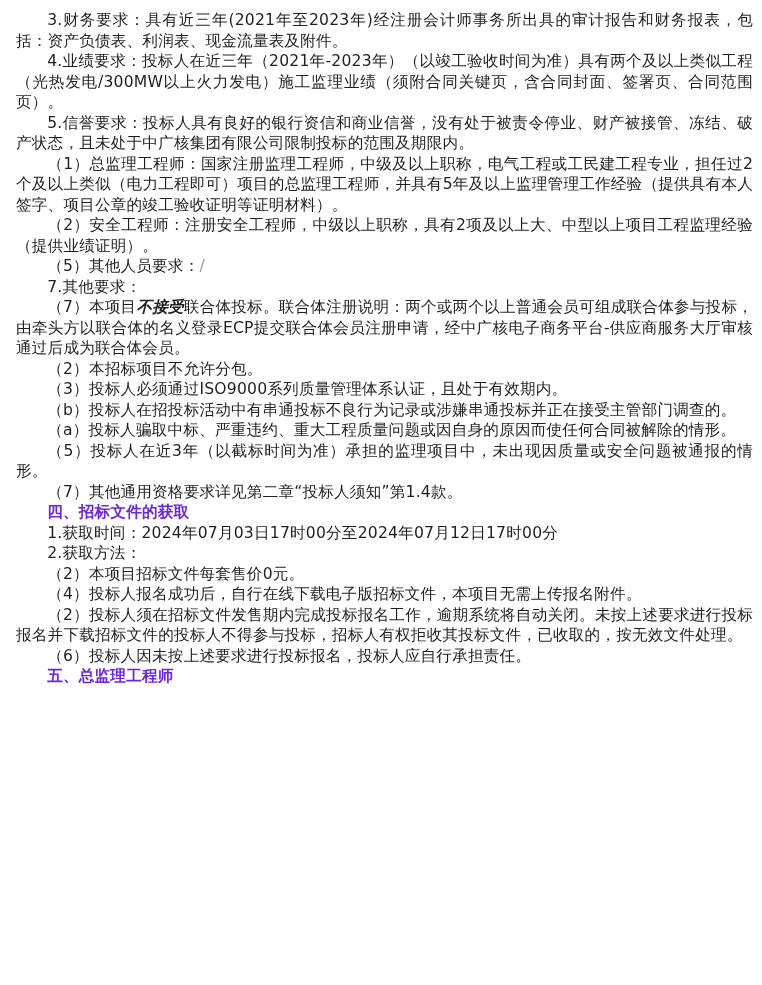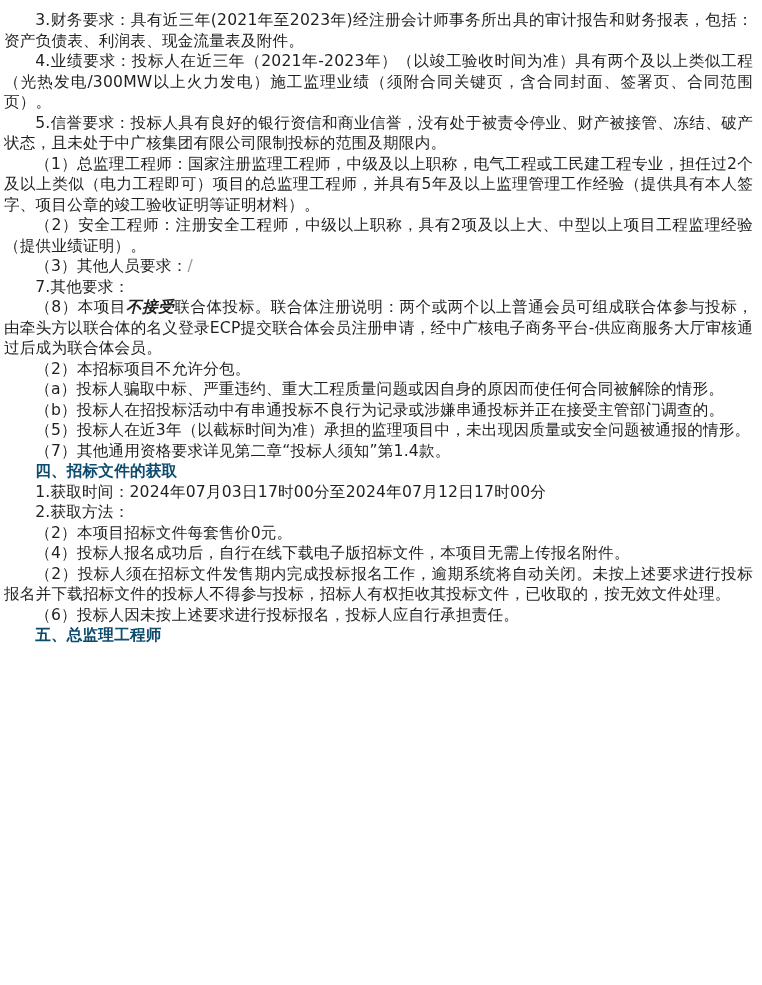--- a/index.html
+++ b/index.html
@@ -7,35 +7,35 @@
     padding: 0;
     width: 762px;
     height: 985px;
     overflow: hidden;
     background: #ffffff;
   }
   .page {
     box-sizing: border-box;
     width: 762px;
     height: 985px;
-    padding: 10px 9px 0 4px;
+    padding: 10px 9px 0 16px;
     font-family: "DejaVu Sans", "Liberation Sans", sans-serif;
     font-size: 15.6px;
     line-height: 20.5px;
     color: #1f1f1f;
     text-align: justify;
     letter-spacing: 0.2px;
   }
   .para {
     margin: 0;
     text-indent: 2em;
   }
   .heading {
     font-weight: bold;
-    color: #0c4a6e;
+    color: #6d28d9;
   }
   .bold-inline {
     font-weight: bold;
     font-style: italic;
   }
   .muted-slash {
     color: #9a9a9a;
   }
 </style>
 </head>
@@ -47,33 +47,34 @@
 
   <p class="para">4.业绩要求：投标人在近三年（2021年-2023年）（以竣工验收时间为准）具有两个及以上类似工程（光热发电/300MW以上火力发电）施工监理业绩（须附合同关键页，含合同封面、签署页、合同范围页）。</p>
 
   <p class="para">5.信誉要求：投标人具有良好的银行资信和商业信誉，没有处于被责令停业、财产被接管、冻结、破产状态，且未处于中广核集团有限公司限制投标的范围及期限内。</p>
 
 
   <p class="para">（1）总监理工程师：国家注册监理工程师，中级及以上职称，电气工程或工民建工程专业，担任过2个及以上类似（电力工程即可）项目的总监理工程师，并具有5年及以上监理管理工作经验（提供具有本人签字、项目公章的竣工验收证明等证明材料）。</p>
 
   <p class="para">（2）安全工程师：注册安全工程师，中级以上职称，具有2项及以上大、中型以上项目工程监理经验（提供业绩证明）。</p>
 
-  <p class="para"><span>（3）其他人员要求：</span><span class="muted-slash">/</span></p>
+  <p class="para"><span>（5）其他人员要求：</span><span class="muted-slash">/</span></p>
 
   <p class="para">7.其他要求：</p>
 
-  <p class="para"><span>（8）本项目</span><span class="bold-inline">不接受</span><span>联合体投标。联合体注册说明：两个或两个以上普通会员可组成联合体参与投标，由牵头方以联合体的名义登录ECP提交联合体会员注册申请，经中广核电子商务平台-供应商服务大厅审核通过后成为联合体会员。</span></p>
+  <p class="para"><span>（7）本项目</span><span class="bold-inline">不接受</span><span>联合体投标。联合体注册说明：两个或两个以上普通会员可组成联合体参与投标，由牵头方以联合体的名义登录ECP提交联合体会员注册申请，经中广核电子商务平台-供应商服务大厅审核通过后成为联合体会员。</span></p>
 
   <p class="para">（2）本招标项目不允许分包。</p>
 
+  <p class="para">（3）投标人必须通过ISO9000系列质量管理体系认证，且处于有效期内。</p>
 
 
+  <p class="para">（b）投标人在招投标活动中有串通投标不良行为记录或涉嫌串通投标并正在接受主管部门调查的。</p>
+
   <p class="para">（a）投标人骗取中标、严重违约、重大工程质量问题或因自身的原因而使任何合同被解除的情形。</p>
-
-  <p class="para">（b）投标人在招投标活动中有串通投标不良行为记录或涉嫌串通投标并正在接受主管部门调查的。</p>
 
   <p class="para">（5）投标人在近3年（以截标时间为准）承担的监理项目中，未出现因质量或安全问题被通报的情形。</p>
 
 
   <p class="para">（7）其他通用资格要求详见第二章“投标人须知”第1.4款。</p>
 
   <p class="para heading">四、招标文件的获取</p>
 
   <p class="para">1.获取时间：2024年07月03日17时00分至2024年07月12日17时00分</p>
 

